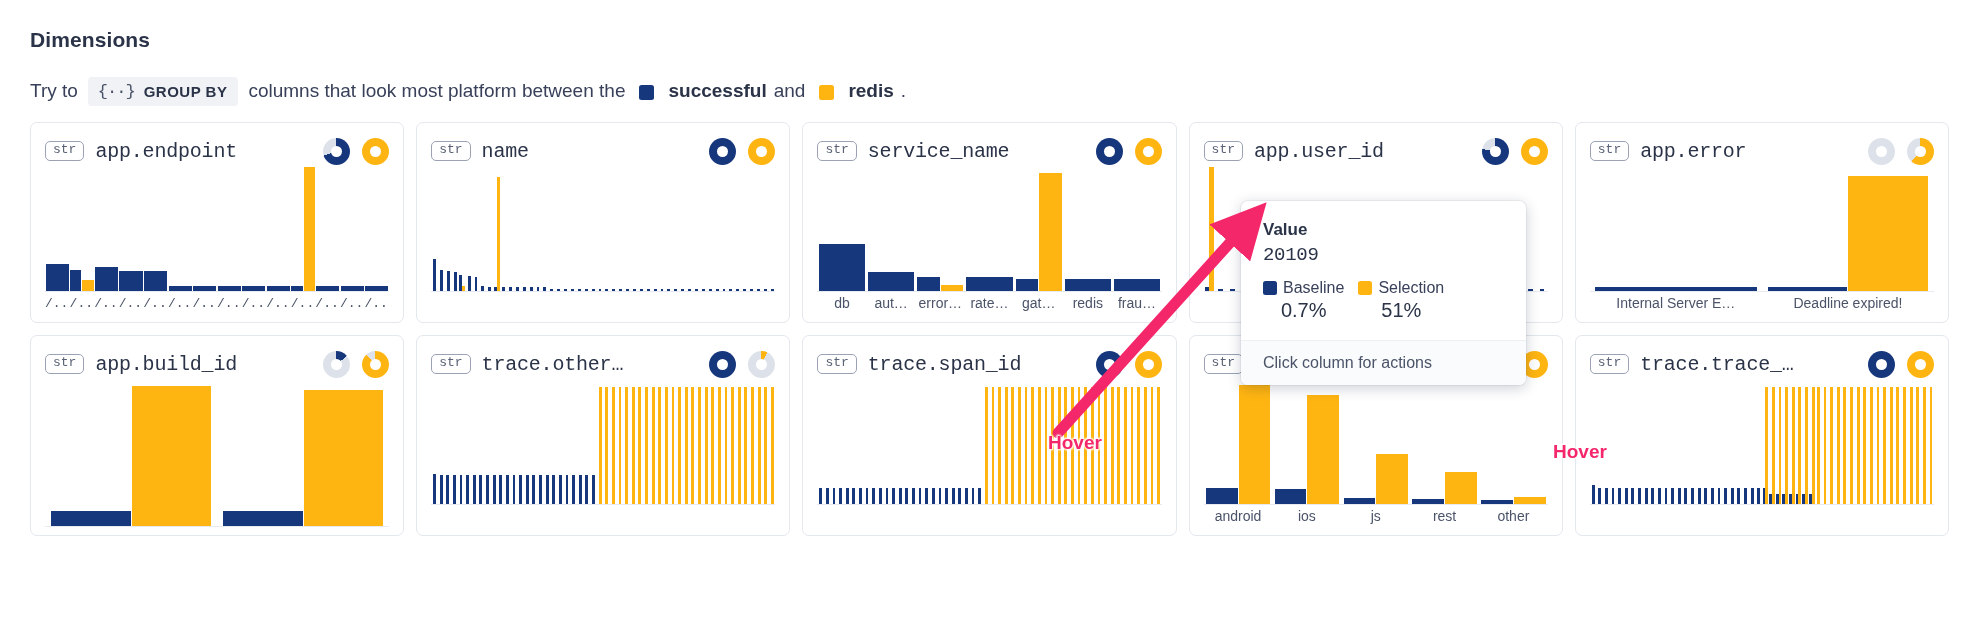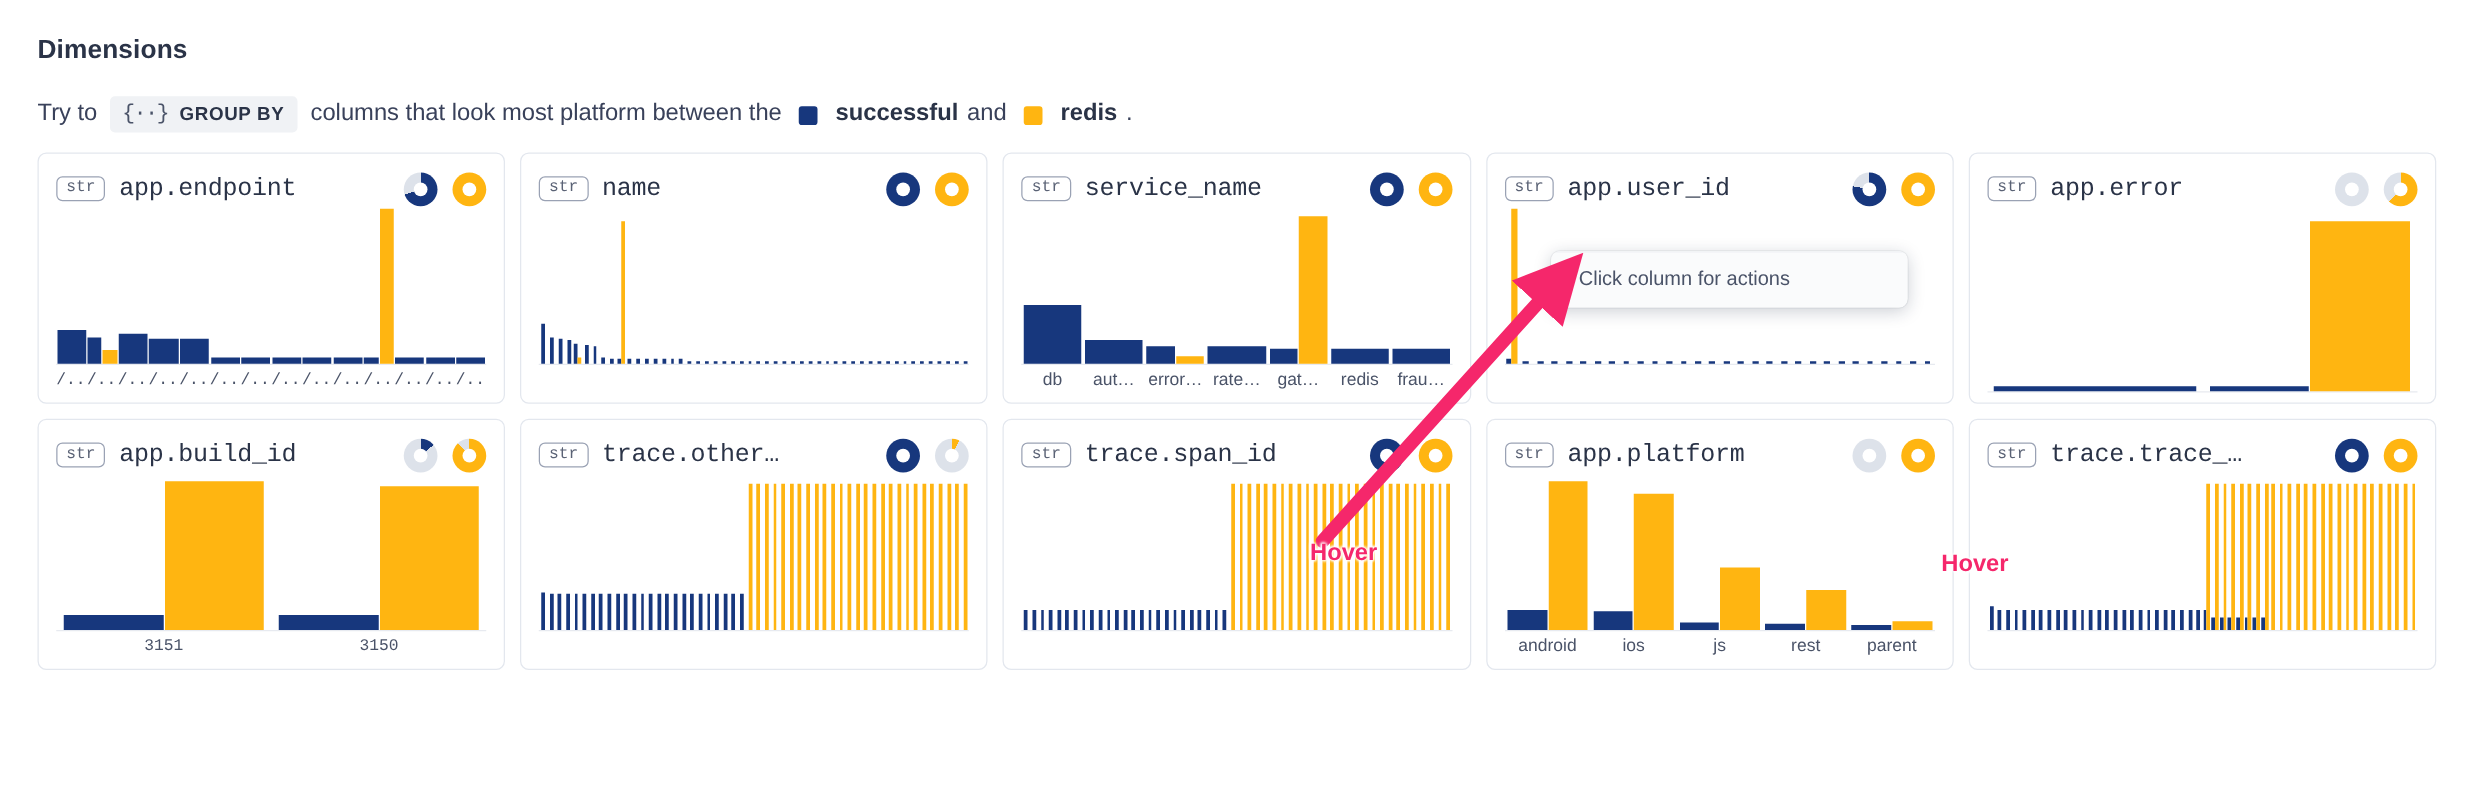--- a/index.html
+++ b/index.html
@@ -566,20 +566,24 @@
         <div class="plot-wrap">
           <div class="plot">
             <div class="grp" style="flex: 1 1 0px; justify-content: center; gap: 1px;">
               <span class="bar blue" style="height: 3%; width: 94%;"></span>
             </div>
             <div class="grp" style="flex: 1 1 0px; justify-content: center; gap: 1px;">
               <span class="bar blue" style="height: 3%; width: 46%;"></span>
               <span class="bar amber" style="height: 93%; width: 46%;"></span>
             </div>
           </div>
+          <div class="axis">
+            <span class="tick" style="flex: 1 1 0px;">Internal Server E…</span>
+            <span class="tick" style="flex: 1 1 0px;">Deadline expired!</span>
+          </div>
         </div>
       </div>
       <div class="dim-card">
         <div class="card-head">
           <span class="type-pill">str</span>
           <span class="col-name">app.build_id</span>
           <span class="donuts">
             <span class="donut" style="background: conic-gradient(rgb(23, 55, 125) 0deg, rgb(23, 55, 125) 50.4deg, rgb(221, 226, 234) 50.4deg, rgb(221, 226, 234) 360deg);"></span>
             <span class="donut" style="background: conic-gradient(rgb(255, 181, 17) 0deg, rgb(255, 181, 17) 316.8deg, rgb(221, 226, 234) 316.8deg, rgb(221, 226, 234) 360deg);"></span>
           </span>
@@ -588,24 +592,20 @@
           <div class="plot">
             <div class="grp" style="flex: 1 1 0px; justify-content: center; gap: 1px;">
               <span class="bar blue" style="height: 10%; width: 46%;"></span>
               <span class="bar amber" style="height: 96%; width: 46%;"></span>
             </div>
             <div class="grp" style="flex: 1 1 0px; justify-content: center; gap: 1px;">
               <span class="bar blue" style="height: 10%; width: 46%;"></span>
               <span class="bar amber" style="height: 93%; width: 46%;"></span>
             </div>
           </div>
-          <div class="axis mono">
-            <span class="tick" style="flex: 1 1 0px;">3151</span>
-            <span class="tick" style="flex: 1 1 0px;">3150</span>
-          </div>
         </div>
       </div>
       <div class="dim-card">
         <div class="card-head">
           <span class="type-pill">str</span>
           <span class="col-name">trace.other…</span>
           <span class="donuts">
             <span class="donut" style="background: conic-gradient(rgb(23, 55, 125) 0deg, rgb(23, 55, 125) 360deg, rgb(221, 226, 234) 360deg, rgb(221, 226, 234) 360deg);"></span>
             <span class="donut" style="background: conic-gradient(rgb(255, 181, 17) 0deg, rgb(255, 181, 17) 25.2deg, rgb(221, 226, 234) 25.2deg, rgb(221, 226, 234) 360deg);"></span>
           </span>
@@ -973,21 +973,21 @@
             <div class="grp" style="flex: 1 1 0px; justify-content: center; gap: 1px;">
               <span class="bar blue" style="height: 3%; width: 46%;"></span>
               <span class="bar amber" style="height: 6%; width: 46%;"></span>
             </div>
           </div>
           <div class="axis">
             <span class="tick" style="flex: 1 1 0px;">android</span>
             <span class="tick" style="flex: 1 1 0px;">ios</span>
             <span class="tick" style="flex: 1 1 0px;">js</span>
             <span class="tick" style="flex: 1 1 0px;">rest</span>
-            <span class="tick" style="flex: 1 1 0px;">parent</span>
+            <span class="tick" style="flex: 1 1 0px;">other</span>
           </div>
         </div>
       </div>
       <div class="dim-card">
         <div class="card-head">
           <span class="type-pill">str</span>
           <span class="col-name">trace.trace_…</span>
           <span class="donuts">
             <span class="donut" style="background: conic-gradient(rgb(23, 55, 125) 0deg, rgb(23, 55, 125) 360deg, rgb(221, 226, 234) 360deg, rgb(221, 226, 234) 360deg);"></span>
             <span class="donut" style="background: conic-gradient(rgb(255, 181, 17) 0deg, rgb(255, 181, 17) 360deg, rgb(221, 226, 234) 360deg, rgb(221, 226, 234) 360deg);"></span>
@@ -1159,20 +1159,40 @@
             <div class="grp" style="flex: 1 1 0px; justify-content: center; gap: 0px;">
               <span class="bar amber" style="height: 94%; width: 42%; min-width: 2px;"></span>
             </div>
           </div>
           <div class="axis"></div>
         </div>
       </div>
     </div>
 
   <div class="tooltip">
+    <div class="tt-body">
+      <div class="tt-key">Value</div>
+      <div class="tt-val">20109</div>
+      <div class="tt-legend">
+        <div class="tt-col">
+          <div class="tt-lrow">
+            <span class="tt-sw blue"></span>
+            <span>Baseline</span>
+          </div>
+          <div class="tt-pct">0.7%</div>
+        </div>
+        <div class="tt-col">
+          <div class="tt-lrow">
+            <span class="tt-sw amber"></span>
+            <span>Selection</span>
+          </div>
+          <div class="tt-pct">51%</div>
+        </div>
+      </div>
+    </div>
     <div class="tt-foot">Click column for actions</div>
   </div>
 
   <svg class="anno-arrow" width="260" height="250" viewBox="0 0 260 250">
     <defs>
       <marker id="pinkhead" markerWidth="5" markerHeight="5" refX="2.2" refY="2.5" orient="auto">
         <path d="M0,0 L5,2.5 L0,5 z" fill="#F5276B"></path>
       </marker>
     </defs>
     <line x1="28" y1="238" x2="216" y2="30" stroke="#F5276B" stroke-width="11" stroke-linecap="round" marker-end="url(#pinkhead)"></line>

